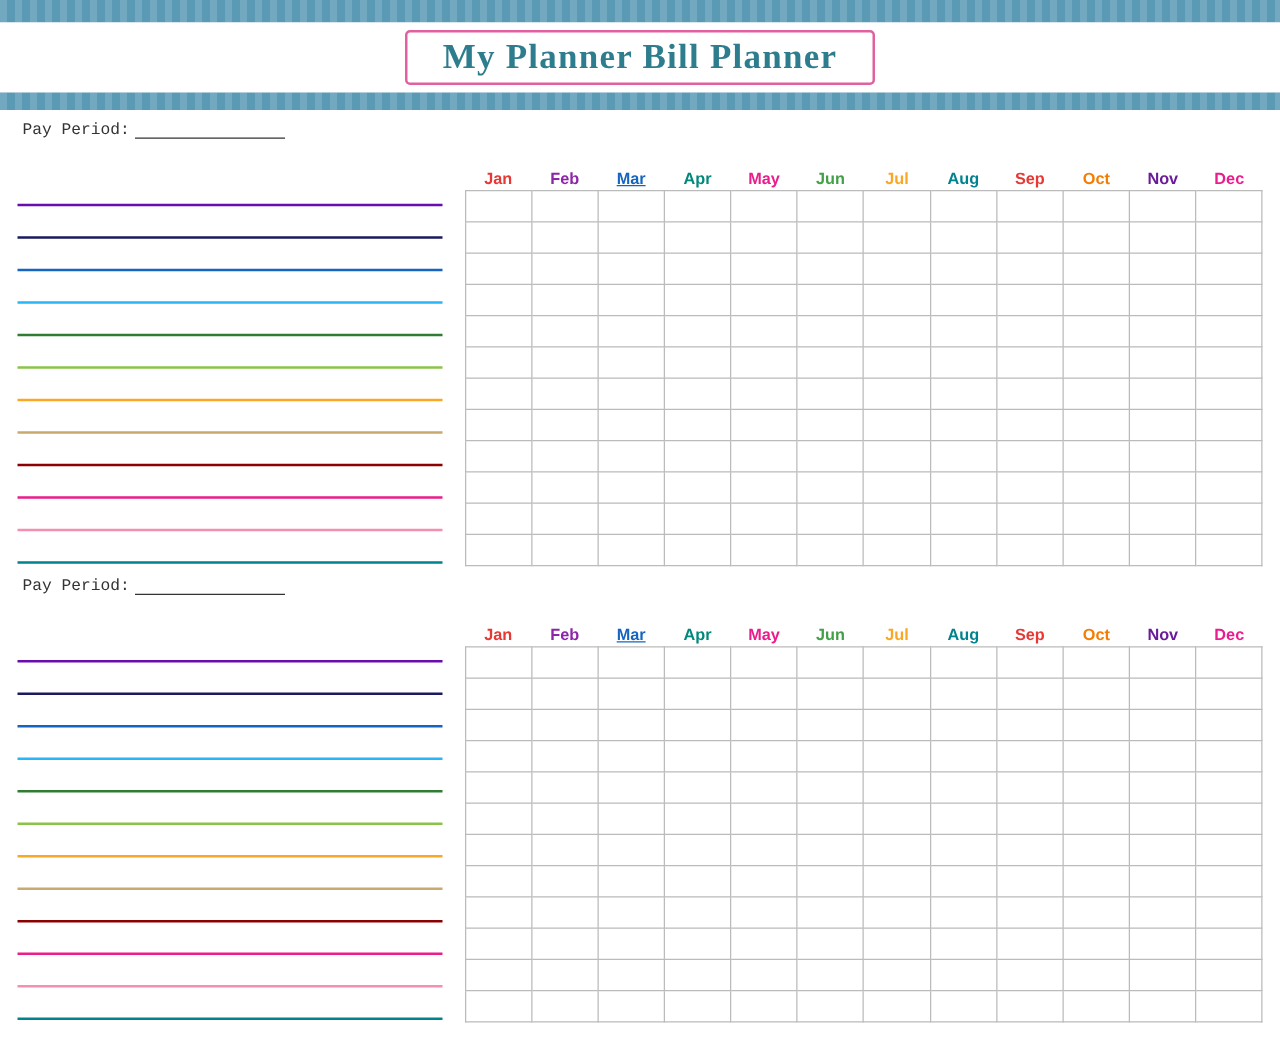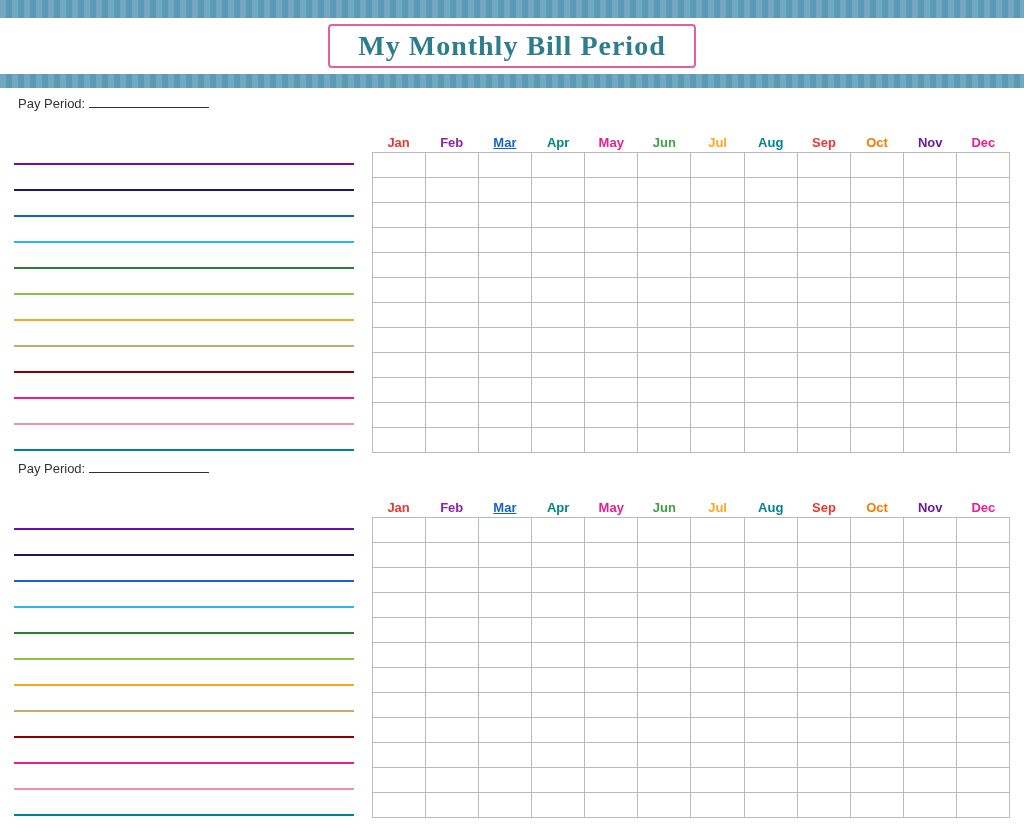--- a/index.html
+++ b/index.html
@@ -62,23 +62,24 @@
       margin-bottom: 8px;
     }
 
     .section {
       padding: 0 14px;
       margin-bottom: 8px;
     }
 
     .pay-period-row {
       display: flex;
-      align-items: flex-start;
+      align-items: flex-end;
       margin-bottom: 6px;
       padding-left: 4px;
+      font-family: Liberation Mono, monospace;
     }
 
     .pay-period-label {
       font-size: 13px;
       color: #333;
       font-weight: normal;
     }
 
     .pay-period-line {
       display: inline-block;
@@ -141,21 +142,21 @@
       width: calc(100% / 12);
     }
   </style>
 </head>
 <body>
 
 <div class="top-band"></div>
 
 <div class="title-row">
   <div class="title-box">
-    <span class="title-text">My Monthly Bill Period</span>
+    <span class="title-text">My Planner Bill Planner</span>
   </div>
 </div>
 
 <div class="bottom-band"></div>
 
 <div class="section">
   <div class="pay-period-row">
     <span class="pay-period-label">Pay Period:</span>
     <span class="pay-period-line"></span>
   </div>

